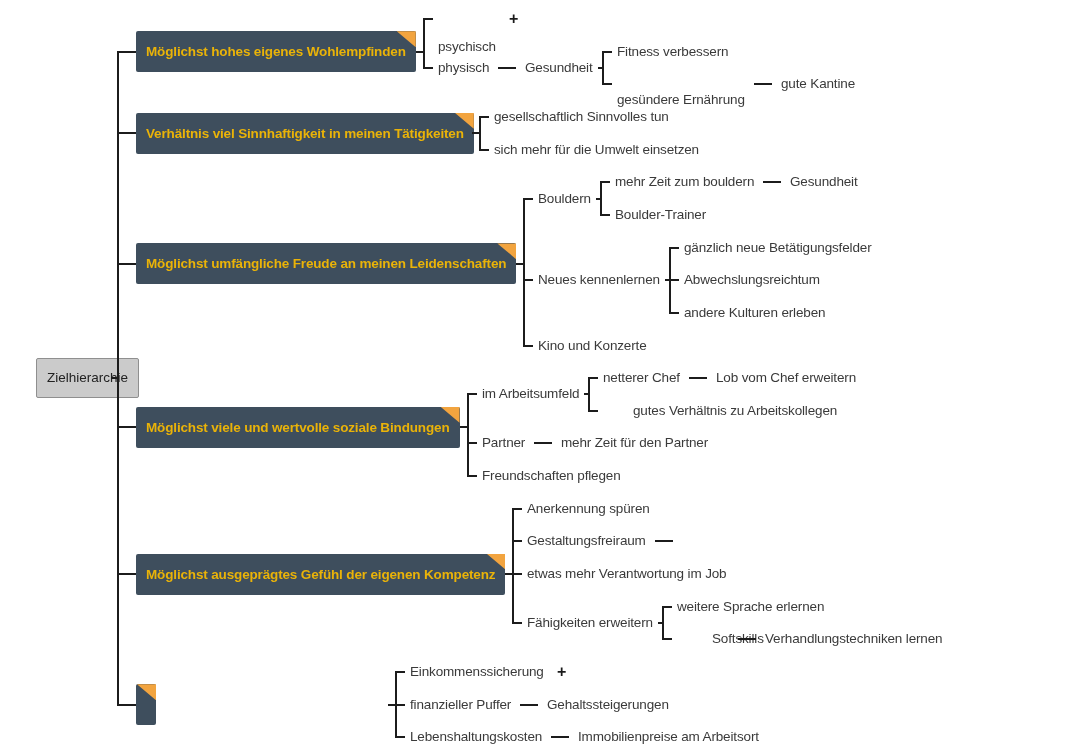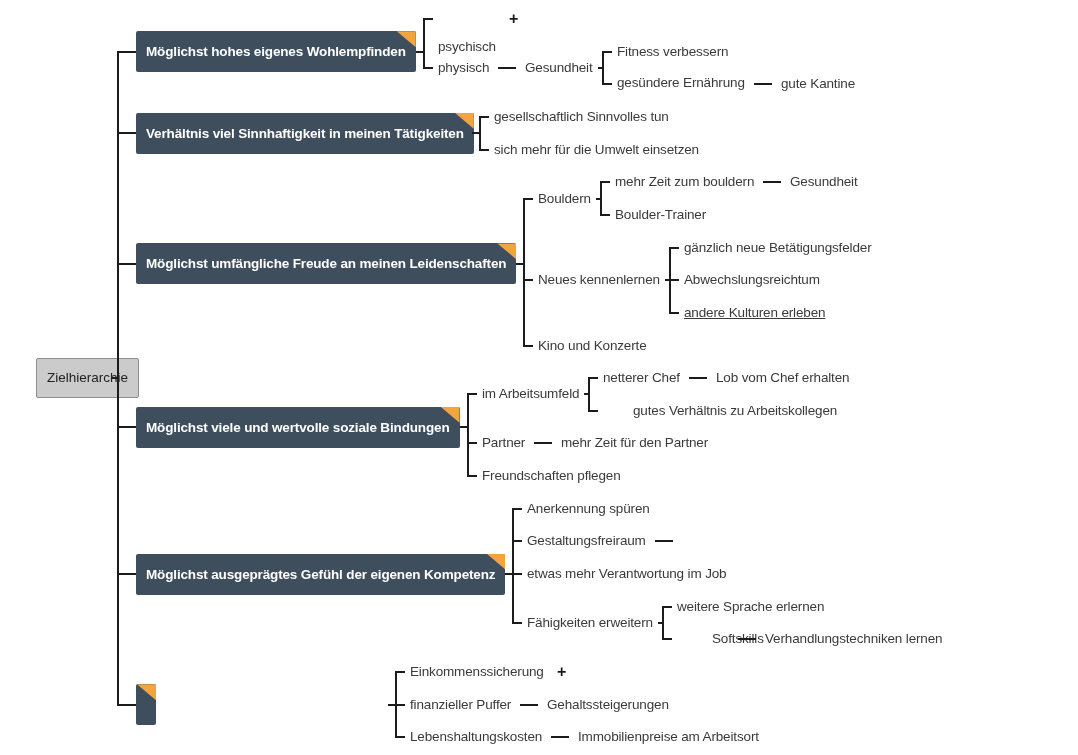--- a/index.html
+++ b/index.html
@@ -1,21 +1,21 @@
 <!DOCTYPE html>
 <html><head>
 <meta charset="utf-8">
 <style>
   html,body{margin:0;padding:0}
   #diagram{position:relative;width:1078px;height:755px;background:#ffffff;
     font-family:"Liberation Sans",sans-serif;overflow:hidden}
   .line{position:absolute;background:#1c1c1c}
   .text-node{position:absolute;height:18px;line-height:18px;font-size:13.5px;color:#3a3a3a;
     white-space:nowrap;letter-spacing:-0.15px}
-  .goal-box{position:absolute;height:41px;line-height:41px;background:#3e4e5d;color:#ffffff;
+  .goal-box{position:absolute;height:41px;line-height:41px;background:#3e4e5d;color:#eab308;
     font-weight:bold;font-size:13.5px;padding:0 10px;white-space:nowrap;border-radius:2px;letter-spacing:-0.15px}
   .corner{position:absolute;top:0;right:0;width:19px;height:16px;background:#f2a43f;
     clip-path:polygon(0 0,100% 0,100% 100%)}
   .root-box{position:absolute;box-sizing:border-box;height:40px;line-height:37px;background:#cbcbcb;
     border:1.5px solid #8f8f8f;border-radius:2px;padding:0 10px;font-size:13.5px;color:#222222;white-space:nowrap}
   .plus{position:absolute;height:18px;line-height:18px;font-size:16px;font-weight:bold;color:#1a1a1a;cursor:pointer}
 </style>
 </head>
 <body>
 
@@ -32,21 +32,21 @@
     <span class="plus" style="left: 509px; top: 9.5px;">+</span>
     <div class="line" style="left: 423px; top: 66.975px; width: 10px; height: 2px;"></div>
     <div class="text-node" style="left: 438px; top: 58.975px;"><span>physisch</span></div>
     <div class="line" style="left: 498px; top: 66.975px; width: 18px; height: 2px;"></div>
     <div class="text-node" style="left: 525px; top: 58.975px;"><span>Gesundheit</span></div>
     <div class="line" style="left: 598px; top: 66.975px; width: 6px; height: 2px;"></div>
     <div class="line" style="left: 602px; top: 50.65px; width: 2px; height: 34.65px;"></div>
     <div class="line" style="left: 602px; top: 50.65px; width: 10px; height: 2px;"></div>
     <div class="text-node" style="left: 617px; top: 42.65px;"><span>Fitness verbessern</span></div>
     <div class="line" style="left: 602px; top: 83.3px; width: 10px; height: 2px;"></div>
-    <div class="text-node" style="left: 617px; top: 74px; text-align: center;"><span>gesündere Ernährung</span></div>
+    <div class="text-node" style="left: 617px; top: 91px; text-align: center;"><span>gesündere Ernährung</span></div>
     <div class="line" style="left: 754px; top: 83.3px; width: 18px; height: 2px;"></div>
     <div class="text-node" style="left: 781px; top: 75.3px;"><span>gute Kantine</span></div>
     <div class="line" style="left: 118px; top: 132.275px; width: 18px; height: 2px;"></div>
     <div class="goal-box" style="left: 136px; top: 112.775px;"><span>Verhältnis viel Sinnhaftigkeit in meinen Tätigkeiten</span><span class="corner"></span></div>
     <div class="line" style="left: 472px; top: 132.275px; width: 9px; height: 2px;"></div>
     <div class="line" style="left: 479px; top: 115.95px; width: 2px; height: 34.65px;"></div>
     <div class="line" style="left: 479px; top: 115.95px; width: 10px; height: 2px;"></div>
     <div class="text-node" style="left: 494px; top: 107.95px;"><span>gesellschaftlich Sinnvolles tun</span></div>
     <div class="line" style="left: 479px; top: 148.6px; width: 10px; height: 2px;"></div>
     <div class="text-node" style="left: 494px; top: 140.6px;"><span>sich mehr für die Umwelt einsetzen</span></div>
@@ -66,35 +66,35 @@
     <div class="text-node" style="left: 615px; top: 205.9px;"><span>Boulder-Trainer</span></div>
     <div class="line" style="left: 523px; top: 279.2px; width: 10px; height: 2px;"></div>
     <div class="text-node" style="left: 538px; top: 271.2px;"><span>Neues kennenlernen</span></div>
     <div class="line" style="left: 665px; top: 279.2px; width: 6px; height: 2px;"></div>
     <div class="line" style="left: 669px; top: 246.55px; width: 2px; height: 67.3px;"></div>
     <div class="line" style="left: 669px; top: 246.55px; width: 10px; height: 2px;"></div>
     <div class="text-node" style="left: 684px; top: 238.55px;"><span>gänzlich neue Betätigungsfelder</span></div>
     <div class="line" style="left: 669px; top: 279.2px; width: 10px; height: 2px;"></div>
     <div class="text-node" style="left: 684px; top: 271.2px;"><span>Abwechslungsreichtum</span></div>
     <div class="line" style="left: 669px; top: 311.85px; width: 10px; height: 2px;"></div>
-    <div class="text-node" style="left: 684px; top: 303.85px; text-decoration: underline;"><span>andere Kulturen erleben</span></div>
+    <div class="text-node" style="left: 684px; top: 303.85px;"><span>andere Kulturen erleben</span></div>
     <div class="line" style="left: 523px; top: 344.5px; width: 10px; height: 2px;"></div>
     <div class="text-node" style="left: 538px; top: 336.5px;"><span>Kino und Konzerte</span></div>
     <div class="line" style="left: 118px; top: 426.125px; width: 18px; height: 2px;"></div>
     <div class="goal-box" style="left: 136px; top: 406.625px;"><span>Möglichst viele und wertvolle soziale Bindungen</span><span class="corner"></span></div>
     <div class="line" style="left: 460px; top: 426.125px; width: 9px; height: 2px;"></div>
     <div class="line" style="left: 467px; top: 393.475px; width: 2px; height: 83.625px;"></div>
     <div class="line" style="left: 467px; top: 393.475px; width: 10px; height: 2px;"></div>
     <div class="text-node" style="left: 482px; top: 385.475px;"><span>im Arbeitsumfeld</span></div>
     <div class="line" style="left: 584px; top: 393.475px; width: 6px; height: 2px;"></div>
     <div class="line" style="left: 588px; top: 377.15px; width: 2px; height: 34.65px;"></div>
     <div class="line" style="left: 588px; top: 377.15px; width: 10px; height: 2px;"></div>
     <div class="text-node" style="left: 603px; top: 369.15px;"><span>netterer Chef</span></div>
     <div class="line" style="left: 689px; top: 377.15px; width: 18px; height: 2px;"></div>
-    <div class="text-node" style="left: 716px; top: 369.15px;"><span>Lob vom Chef erhalten</span></div>
+    <div class="text-node" style="left: 716px; top: 369.15px;"><span>Lob vom Chef erweitern</span></div>
     <div class="line" style="left: 588px; top: 409.8px; width: 10px; height: 2px;"></div>
     <div class="text-node" style="left: 633px; top: 401.8px;"><span>gutes Verhältnis zu Arbeitskollegen</span></div>
     <div class="line" style="left: 467px; top: 442.45px; width: 10px; height: 2px;"></div>
     <div class="text-node" style="left: 482px; top: 434.45px;"><span>Partner</span></div>
     <div class="line" style="left: 534px; top: 442.45px; width: 18px; height: 2px;"></div>
     <div class="text-node" style="left: 561px; top: 434.45px;"><span>mehr Zeit für den Partner</span></div>
     <div class="line" style="left: 467px; top: 475.1px; width: 10px; height: 2px;"></div>
     <div class="text-node" style="left: 482px; top: 467.1px;"><span>Freundschaften pflegen</span></div>
     <div class="line" style="left: 118px; top: 573.05px; width: 18px; height: 2px;"></div>
     <div class="goal-box" style="left: 136px; top: 553.55px;"><span>Möglichst ausgeprägtes Gefühl der eigenen Kompetenz</span><span class="corner"></span></div>

